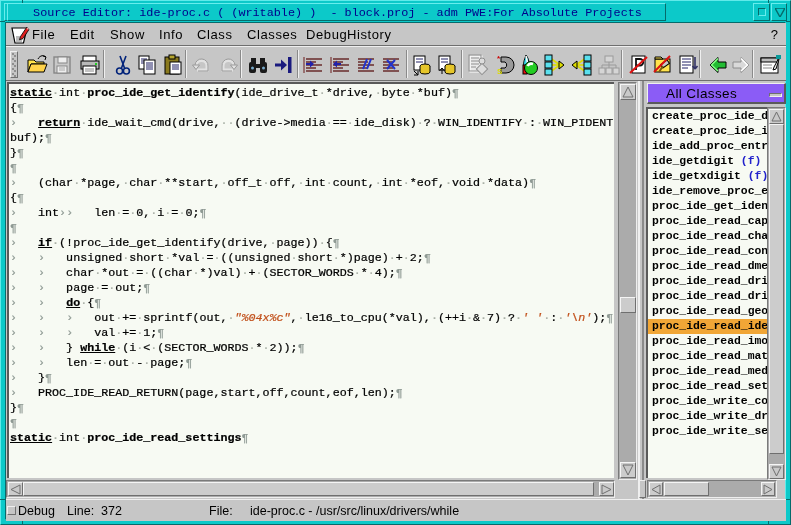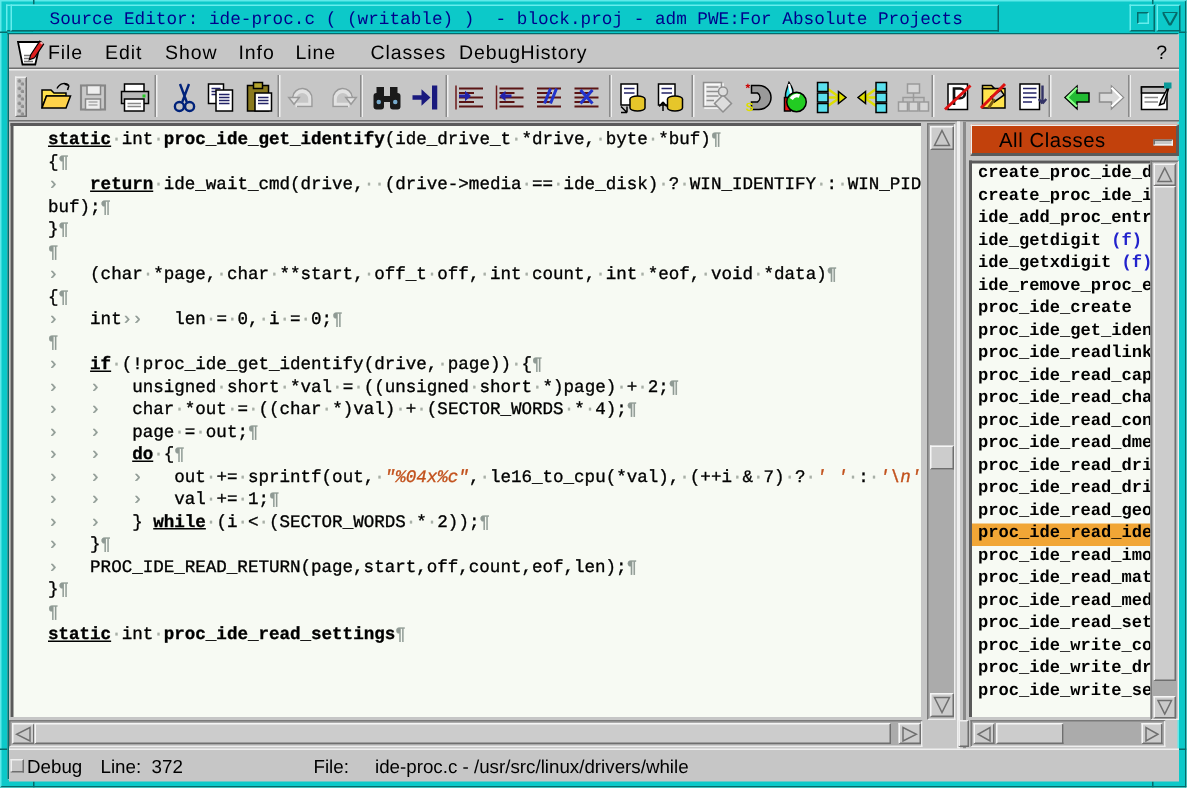--- a/index.html
+++ b/index.html
@@ -50,21 +50,21 @@
 .tsep {position:absolute; top:3px; width:2px; height:28px;
  border-left:1px solid #8a8a8a; border-right:1px solid #efefef;}
 
 
 #editor {position:absolute; left:1px; top:59px; width:607px; height:396px;
  background:#f7faf3; border-top:2px solid #5a5a5a; border-left:2px solid #5a5a5a;
  overflow:hidden;}
 #code {position:absolute; left:1px; top:2px;
  font-family:"Liberation Mono",monospace; font-size:11.7px; line-height:15px; color:#000;
  -webkit-text-stroke:0.22px currentColor;}
-.ln {height:15px; white-space:pre;margin-left:22px;}
+.ln {height:15px; white-space:pre;}
 .k {font-weight:bold; text-decoration:underline;}
 .hl {font-weight:bold; background:#f1a636;}
 .s {color:#c2511c; font-style:italic;}
 .w {color:#8f9a94;}
 i {font-style:normal; color:#a9b0a7;}
 
 
 .trough {position:absolute; background:#ababab;
  border-top:1px solid #7a7a7a; border-left:1px solid #7a7a7a;
  border-right:1px solid #eee; border-bottom:1px solid #eee;}
@@ -72,21 +72,21 @@
  border-top:1px solid #f5f5f5; border-left:1px solid #f5f5f5;
  border-right:1px solid #6f6f6f; border-bottom:1px solid #6f6f6f;}
 
 
 #vsc {left:612px; top:59px; width:19px; height:398px;}
 
 #sash1 {position:absolute; left:632px; top:58px; width:6px; height:420px;
  border-left:2px solid #efefef; border-right:2px solid #8a8a8a; background:#c6c6c6;}
 
 
-#allcls {position:absolute; left:641px; top:60px; width:139px; height:21px; background:#c2410c;
+#allcls {position:absolute; left:641px; top:60px; width:139px; height:21px; background:#8b5cf6;
  border-top:1px solid #efefef; border-left:1px solid #efefef;
  border-right:2px solid #5a5a5a; border-bottom:2px solid #5a5a5a;}
 #allcls span {position:absolute; left:18px; top:2px; font-size:13.5px; letter-spacing:0.4px;}
 #allcls .dash {position:absolute; left:121px; top:9px; width:13px; height:4px; background:#c6c6c6;
  border-top:1px solid #6f6f6f; border-left:1px solid #6f6f6f;
  border-right:1px solid #efefef; border-bottom:1px solid #efefef;}
 #clist {position:absolute; left:640px; top:84px; width:121px; height:371px;
  background:#f7faf3; border-top:2px solid #5a5a5a; border-left:2px solid #5a5a5a; overflow:hidden;}
 .li {height:15px; line-height:15px; font-family:"Liberation Mono",monospace;
  font-weight:bold; font-size:11.4px; white-space:pre; padding-left:4px;}
@@ -142,21 +142,21 @@
             <line x1="6" y1="15" x2="12.5" y2="15"></line>
             <line x1="6" y1="17" x2="12" y2="17"></line>
           </g>
       <path d="M10.5 12.5 L16.5 3.5 L19 5.5 L13 14.5 L9.5 15.8 Z" fill="#e02020" stroke="#000" stroke-width="0.8"></path>
       <path d="M17 4.2 L18.4 5.4" stroke="#ffb0b0" stroke-width="1.2"></path>
     </svg></span>
     <span class="mi" style="left:26px">File</span>
       <span class="mi" style="left:64px">Edit</span>
       <span class="mi" style="left:104px">Show</span>
       <span class="mi" style="left:153px">Info</span>
-      <span class="mi" style="left:191px">Line</span>
+      <span class="mi" style="left:191px">Class</span>
       <span class="mi" style="left:241px">Classes</span>
       <span class="mi" style="left:300px">Debug</span>
       <span class="mi" style="left:341px">History</span>
     <span id="mhelp">?</span>
   </div>
   <div id="toolbar">
       <div class="grip"></div>
       <div class="ticon" style="left:20px"><svg width="24" height="24" viewBox="0 0 24 24">
           <path d="M2 19 L2 7 L8 7 L10 9 L18 9 L18 11 L5 11 L2 19 Z" fill="#ffe34c" stroke="#000"></path>
           <path d="M2 19 L5 11 L21 11 L18 19 Z" fill="#ffd34a" stroke="#000"></path>
@@ -410,20 +410,21 @@
         <div class="ln"><span class="w">›</span>   int<span class="w">›</span><span class="w">›</span>   len<i>·</i>=<i>·</i>0,<i>·</i>i<i>·</i>=<i>·</i>0;<span class="w">¶</span></div>
         <div class="ln"><span class="w">¶</span></div>
         <div class="ln"><span class="w">›</span>   <b class="k">if</b><i>·</i>(!proc_ide_get_identify(drive,<i>·</i>page))<i>·</i>{<span class="w">¶</span></div>
         <div class="ln"><span class="w">›</span>   <span class="w">›</span>   unsigned<i>·</i>short<i>·</i>*val<i>·</i>=<i>·</i>((unsigned<i>·</i>short<i>·</i>*)page)<i>·</i>+<i>·</i>2;<span class="w">¶</span></div>
         <div class="ln"><span class="w">›</span>   <span class="w">›</span>   char<i>·</i>*out<i>·</i>=<i>·</i>((char<i>·</i>*)val)<i>·</i>+<i>·</i>(SECTOR_WORDS<i>·</i>*<i>·</i>4);<span class="w">¶</span></div>
         <div class="ln"><span class="w">›</span>   <span class="w">›</span>   page<i>·</i>=<i>·</i>out;<span class="w">¶</span></div>
         <div class="ln"><span class="w">›</span>   <span class="w">›</span>   <b class="k">do</b><i>·</i>{<span class="w">¶</span></div>
         <div class="ln"><span class="w">›</span>   <span class="w">›</span>   <span class="w">›</span>   out<i>·</i>+=<i>·</i>sprintf(out,<i>·</i><span class="s">"%04x%c"</span>,<i>·</i>le16_to_cpu(*val),<i>·</i>(++i<i>·</i>&amp;<i>·</i>7)<i>·</i>?<i>·</i><span class="s">' '</span><i>·</i>:<i>·</i><span class="s">'\n'</span>);<span class="w">¶</span></div>
         <div class="ln"><span class="w">›</span>   <span class="w">›</span>   <span class="w">›</span>   val<i>·</i>+=<i>·</i>1;<span class="w">¶</span></div>
         <div class="ln"><span class="w">›</span>   <span class="w">›</span>   } <b class="k">while</b><i>·</i>(i<i>·</i>&lt;<i>·</i>(SECTOR_WORDS<i>·</i>*<i>·</i>2));<span class="w">¶</span></div>
+        <div class="ln"><span class="w">›</span>   <span class="w">›</span>   len<i>·</i>=<i>·</i>out<i>·</i>-<i>·</i>page;<span class="w">¶</span></div>
         <div class="ln"><span class="w">›</span>   }<span class="w">¶</span></div>
         <div class="ln"><span class="w">›</span>   PROC_IDE_READ_RETURN(page,start,off,count,eof,len);<span class="w">¶</span></div>
         <div class="ln">}<span class="w">¶</span></div>
         <div class="ln"><span class="w">¶</span></div>
         <div class="ln"><b class="k">static</b><i>·</i>int<i>·</i><b>proc_ide_read_settings</b><span class="w">¶</span></div>
   </div>
     </div>
 
   <div class="trough" id="vsc">
     <div class="sbel" style="left:1px;top:1px;width:16px;height:16px;"></div>
@@ -442,23 +443,21 @@
       <span>All Classes</span>
       <div class="dash"></div>
     </div>
   <div id="clist">
 <div class="li">create_proc_ide_drives</div>
       <div class="li">create_proc_ide_interfaces</div>
       <div class="li">ide_add_proc_entries</div>
       <div class="li">ide_getdigit<span class="fb"> (f)</span></div>
       <div class="li">ide_getxdigit<span class="fb"> (f)</span></div>
       <div class="li">ide_remove_proc_entries</div>
-      <div class="li">proc_ide_create</div>
       <div class="li">proc_ide_get_identify</div>
-      <div class="li">proc_ide_readlink</div>
       <div class="li">proc_ide_read_capacity</div>
       <div class="li">proc_ide_read_channel</div>
       <div class="li">proc_ide_read_config</div>
       <div class="li">proc_ide_read_dmesg</div>
       <div class="li">proc_ide_read_driver</div>
       <div class="li">proc_ide_read_drivers</div>
       <div class="li">proc_ide_read_geometry</div>
       <div class="li sel">proc_ide_read_identify</div>
       <div class="li">proc_ide_read_imodel</div>
       <div class="li">proc_ide_read_mate</div>

